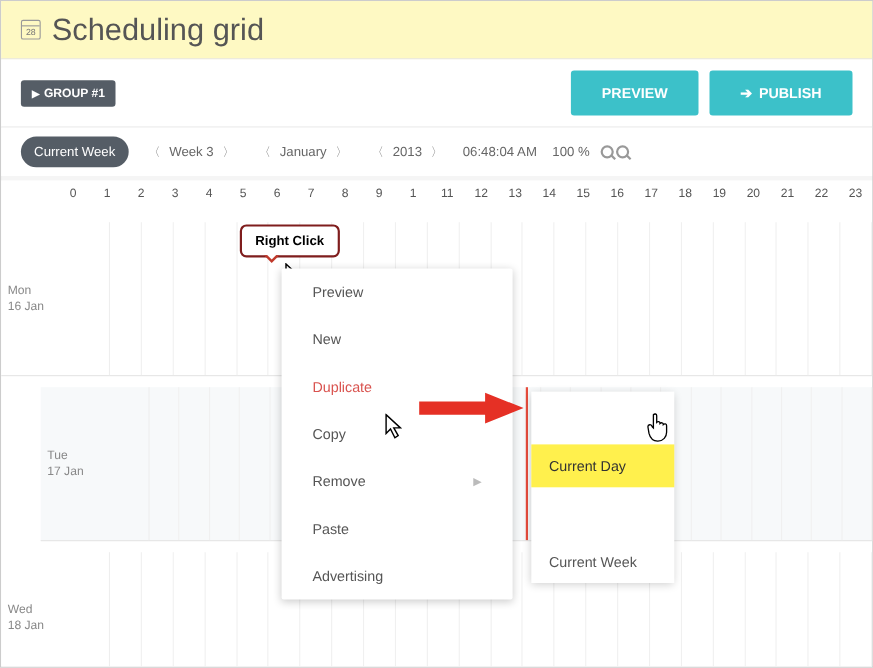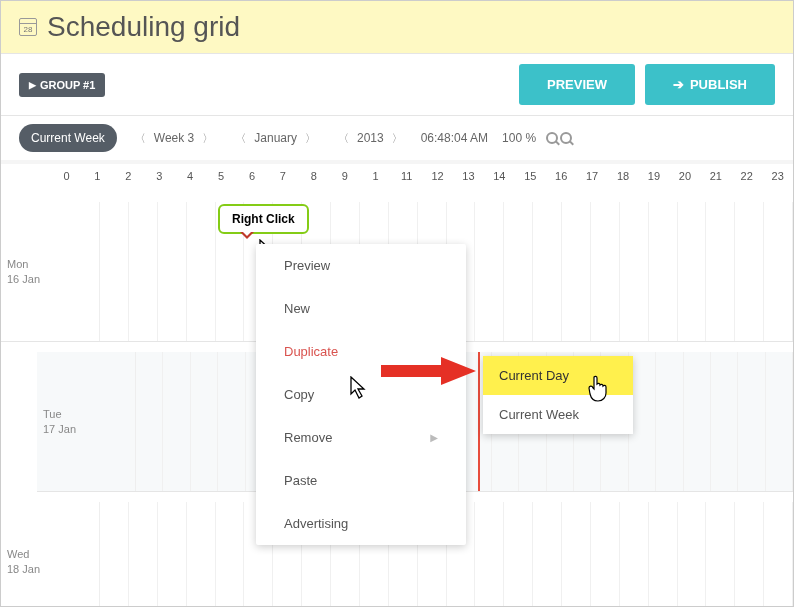--- a/index.html
+++ b/index.html
@@ -32,31 +32,31 @@
 
   .day-block { position: relative; border-bottom: 1px solid #e5e5e5; padding-left: 48px; }
   .day-label { position:absolute; left:6px; top:50%; transform:translateY(-50%); width:40px; font-size:11px; color:#888; line-height:15px; }
   .day-body { margin-left:50px; height:100%; border-left:1px solid #eee; position:relative; }
   .vlines { position:absolute; inset:0; display:flex; }
   .vlines div { flex:1; border-right:1px solid #f0f0f0; }
   .alt { background:#f7f9fa; }
 
   .red-line { position:absolute; width:2px; background:#e74c3c; }
 
-  .tooltip { position:absolute; background:#fff; border:2px solid #84cc16; border-radius:6px; padding:6px 12px; font-size:12px; font-weight:bold; color:#000; }
+  .tooltip { position:absolute; background:#fff; border:2px solid #7f1d1d; border-radius:6px; padding:6px 12px; font-size:12px; font-weight:bold; color:#000; }
   .tooltip::after { content:""; position:absolute; left:20px; bottom:-14px; border:7px solid transparent; border-top-color:#c0392b; }
   .tooltip::before { content:""; position:absolute; left:22px; bottom:-9px; border:5px solid transparent; border-top-color:#fff; z-index:2;}
 
   .ctx-menu { position:absolute; background:#fff; box-shadow:0 2px 8px rgba(0,0,0,.2); font-size:13px; color:#555; border-radius:2px; }
   .ctx-item { padding:14px 28px; cursor:pointer; display:flex; align-items:center; justify-content:space-between; }
   .ctx-item.hl { color:#d9534f; }
   .sub-arrow { color:#bbb; font-size:10px; margin-left:20px; }
 
   .submenu { position:absolute; background:#fff; box-shadow:0 2px 8px rgba(0,0,0,.2); font-size:13px; color:#555; }
-  .sub-item { padding:12px 16px; width:150px; cursor:pointer; }
+  .sub-item { padding:12px 16px; width:130px; cursor:pointer;margin-top:48px; }
   .yellow { background:#fff04d; color:#333; }
 
   .arrow-anno { position:absolute; }
 
   .cursor-svg { position:absolute; }
 </style>
 </head>
 <body>
 
 <div class="header">

